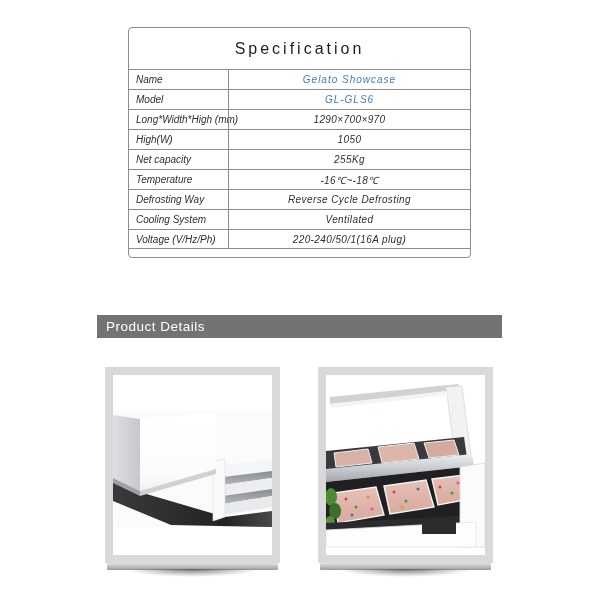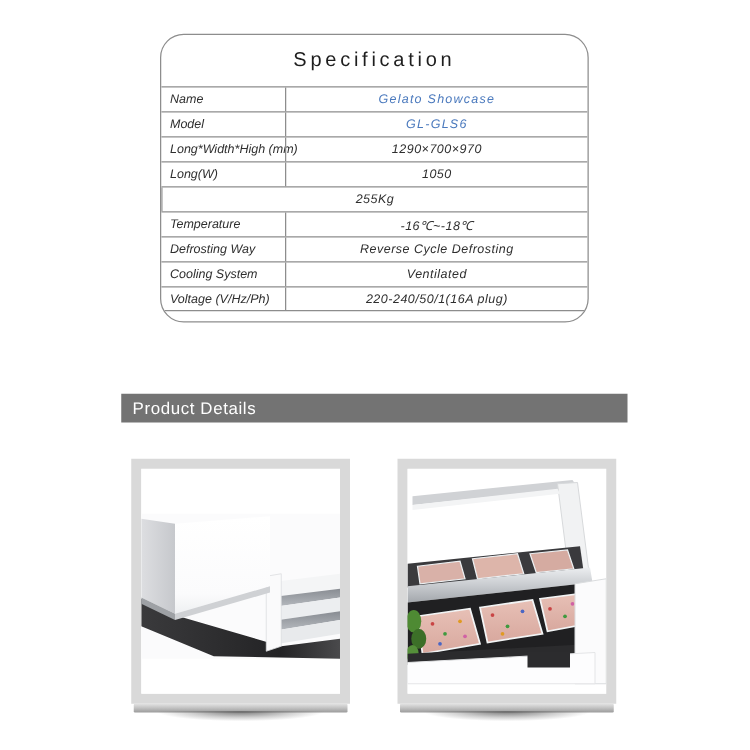--- a/index.html
+++ b/index.html
@@ -15,21 +15,21 @@
   }
 
   
   .spec-table {
     position: absolute;
     left: 128px;
     top: 27px;
     width: 343px;
     height: 231px;
     border: 1px solid #8d8d8d;
-    border-radius: 19px;
+    border-radius: 4px;
     background: #ffffff;
     overflow: hidden;
   }
   .spec-title {
     height: 41px;
     display: flex;
     align-items: center;
     justify-content: center;
     font-size: 16px;
     letter-spacing: 3px;
@@ -127,24 +127,25 @@
     </div>
     <div class="spec-row">
       <div class="spec-cell label">Model</div>
       <div class="spec-cell value blue">GL-GLS6</div>
     </div>
     <div class="spec-row">
       <div class="spec-cell label">Long*Width*High (mm)</div>
       <div class="spec-cell value">1290×700×970</div>
     </div>
     <div class="spec-row">
-      <div class="spec-cell label">Long(W)</div>
+      <div class="spec-cell label">High(W)</div>
       <div class="spec-cell value">1050</div>
     </div>
     <div class="spec-row">
+      <div class="spec-cell label">Net capacity</div>
       <div class="spec-cell value">255Kg</div>
     </div>
     <div class="spec-row">
       <div class="spec-cell label">Temperature</div>
       <div class="spec-cell value">-16℃~-18℃</div>
     </div>
     <div class="spec-row">
       <div class="spec-cell label">Defrosting Way</div>
       <div class="spec-cell value">Reverse Cycle Defrosting</div>
     </div>

